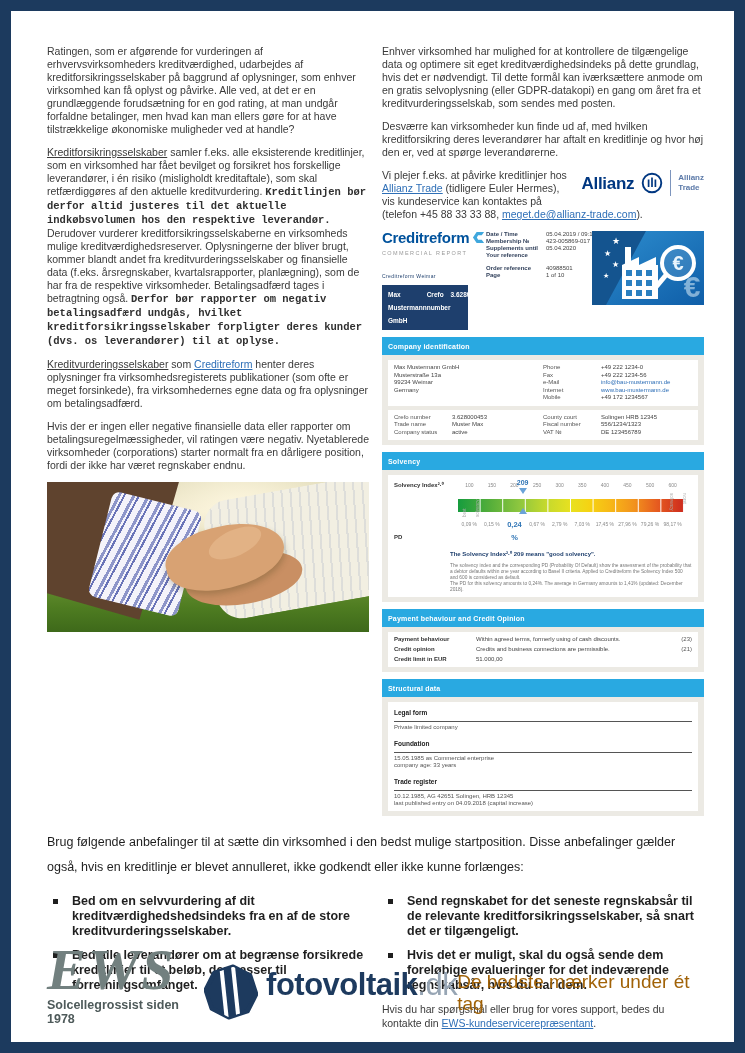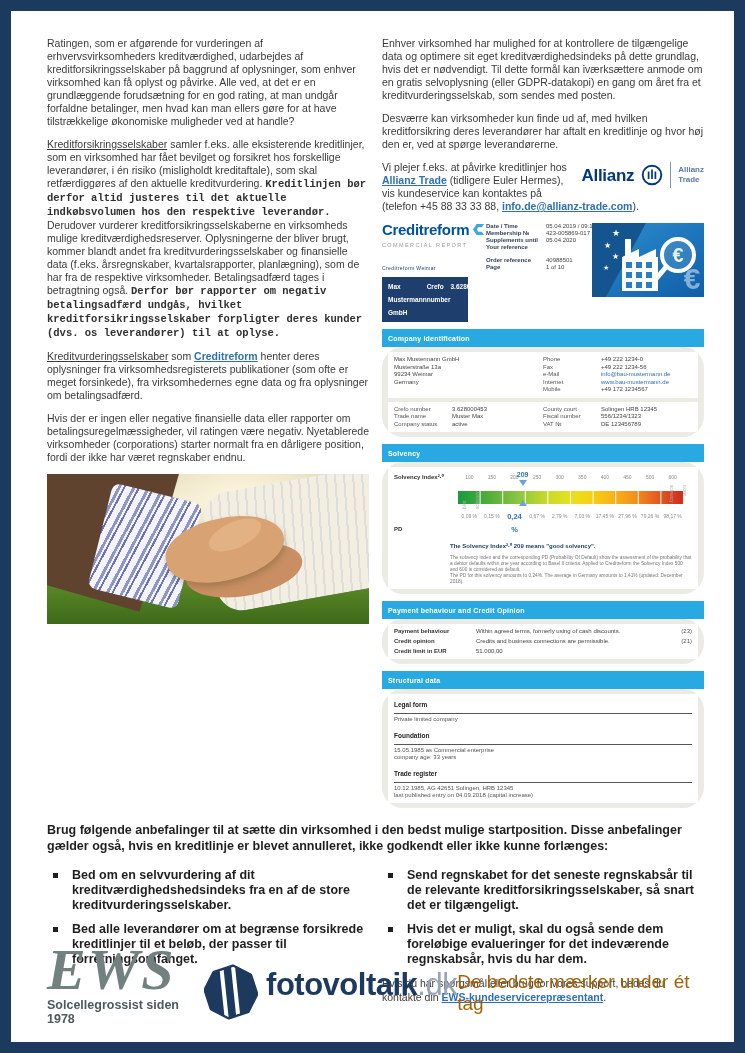--- a/index.html
+++ b/index.html
@@ -1,26 +1,26 @@
 <!DOCTYPE html>
 <html lang="da"><head>
 <meta charset="utf-8">
 <style>
   * { margin:0; padding:0; box-sizing:border-box; }
   html,body { width:745px; height:1053px; background:#fff; }
   body { font-family:"Liberation Sans", sans-serif; }
   .page { position:relative; width:745px; height:1053px; border:11px solid #1c3a5e;
           background:#fff; padding:26px 30px 0 36px; overflow:hidden; }
   h1 { color:#17365d; font-size:25px; letter-spacing:.2px; margin:8px 0 20px; }
-  .cols { display:flex; gap:13px; }
+  .cols { display:flex; gap:13px;margin-top:8px; }
   .col { width:322px; font-size:10.5px; line-height:13px; color:#3a3a3a; }
   .col p { margin-bottom:10px; text-align:left; }
   .ul { text-decoration:underline; }
   .b  { font-weight:bold; color:#2f2f2f;font-family:Liberation Mono, monospace; }
-  a.lnk { color:#2e6fb7; text-decoration:underline; cursor:pointer; font-weight:bold; }
+  a.lnk { color:#2e6fb7; text-decoration:underline; cursor:pointer; font-weight:normal; }
 
   
   .photo { position:relative; width:100%; height:150px; margin-top:6px; overflow:hidden;
            background: radial-gradient(ellipse at 60% 18%, rgba(255,248,225,.95), rgba(255,248,225,0) 55%),
                        linear-gradient(180deg,#d6d1ac 0%,#e9e2c4 20%,#c9c498 34%,#94a55c 50%,#6a9232 64%,#4e7c21 84%,#3e691a 100%); }
   .ph-armL { position:absolute; left:-34px; top:-30px; width:150px; height:150px; background:#5f432e; transform:rotate(16deg); }
   .ph-cuff { position:absolute; left:52px; top:18px; width:92px; height:108px; transform:rotate(14deg); border-radius:8px;
              background:repeating-linear-gradient(104deg,#f4f3fa 0 6px,#8d95c9 6px 9px,#f4f3fa 9px 11px,#6a74b8 11px 13px); }
   .ph-armR { position:absolute; right:-40px; top:4px; width:200px; height:120px; transform:rotate(-10deg); border-radius:26px;
              background:repeating-linear-gradient(96deg, rgba(190,195,205,.4) 0 2px, rgba(0,0,0,0) 2px 9px), #f2efe2; }
@@ -42,21 +42,21 @@
   .rp-meta { position:absolute; left:104px; top:0; width:150px; }
   .rp-mrow { display:flex; line-height:7px; }
   .rp-mrow .l { width:60px; font-weight:bold; color:#33425c; }
   .rp-gap { height:6px; }
   .rp-graphic { position:absolute; right:0; top:0; width:112px; height:74px; }
   .rp-branch { font-size:5px; color:#1e3f6d; margin:10px 0 2px; letter-spacing:.4px; }
   .rp-bar { width:calc(100% - 118px); background:#1e3f6d; color:#fff; font-weight:bold; font-size:6.5px; padding:3px 6px; display:flex; }
   .rp-bar .n { flex:1; } .rp-bar .l { width:68px; } .rp-bar .v { width:62px; }
   .rp-sec { margin-top:7px; }
   .rp-sechead { background:#29a9e1; color:#fff; font-weight:bold; font-size:7px; padding:2.5px 6px; letter-spacing:.2px; }
-  .rp-body { background:#eceae4; padding:5px 6px;border-radius:21px; }
+  .rp-body { background:#eceae4; padding:5px 6px; }
   .white { background:#fff; padding:4px 6px; }
   .white + .white { margin-top:4px; }
   .id-grid { display:flex; }
   .id-grid > div { flex:1; }
   .kv { display:flex; line-height:7.5px; }
   .kv .l { width:58px; color:#555; }
   .kv .v { color:#2e6fb7; }
   .kv .v.plain { color:#444; }
   .addr div { line-height:7.5px; }
 
@@ -85,21 +85,21 @@
 
   .pay-grid { display:grid; grid-template-columns:82px 1fr 24px; row-gap:3px; line-height:7px; }
   .pay-grid .l { font-weight:bold; color:#333; }
   .pay-grid .c { text-align:right; color:#555; }
 
   .st-group { margin-bottom:6px; }
   .st-h { font-weight:bold; color:#222; font-size:6.5px; border-bottom:1px solid #555; padding-bottom:1.5px; margin-bottom:2.5px; }
   .st-l { line-height:7px; color:#555; }
 
   
-  .intro { font-weight:bold; color:#1f1f1f; font-size:12.5px; line-height:16px; margin:14px 0 14px; }
+  .intro { font-weight:normal; color:#1f1f1f; font-size:12.5px; line-height:25px; margin:14px 0 14px; }
   .bul { display:flex; margin-bottom:9px; }
   .sq { width:5px; height:5px; background:#1f1f1f; margin:5px 14px 0 6px; flex:none; }
   .bul .t { font-weight:bold; color:#1f1f1f; font-size:12.5px; line-height:15px; }
   .support { font-size:10.5px; line-height:14px; color:#3a3a3a; margin-top:6px; }
 
   
   .footer { position:absolute; left:36px; right:30px; bottom:16px; display:flex; justify-content:space-between; align-items:flex-end; }
   .ews-name { font-family:"Liberation Serif", serif; font-style:italic; font-weight:bold; font-size:58px; line-height:52px; color:#72807f; letter-spacing:2px; }
   .ews-tag { font-size:12.5px; font-weight:bold; color:#4e5a5a; margin-top:2px; }
   .fv { display:flex; align-items:center; gap:8px; margin-bottom:6px; }
@@ -137,21 +137,21 @@
       <p>
         <span class="az">
           <span class="az-word">Allianz</span>
           <svg width="22" height="22" viewBox="0 0 22 22">
               <circle cx="11" cy="11" r="9.3" fill="none" stroke="#003781" stroke-width="1.9"></circle>
               <path d="M7.6 7.5 V15 M11 5.5 V15 M14.4 7.5 V15" stroke="#003781" stroke-width="1.7" fill="none"></path>
             </svg>
           <span class="az-div"></span>
           <span class="az-sub"><span>Allianz</span><br><span>Trade</span></span>
         </span>
-        <span>Vi plejer f.eks. at påvirke kreditlinjer hos </span><a class="lnk">Allianz Trade</a><span> (tidligere Euler Hermes), vis kundeservice kan kontaktes på (telefon +45 88 33 33 88, </span><a class="lnk">info.de@allianz-trade.com</a><span>).</span>
+        <span>Vi plejer f.eks. at påvirke kreditlinjer hos </span><a class="lnk">Allianz Trade</a><span> (tidligere Euler Hermes), vis kundeservice kan kontaktes på (telefon +45 88 33 33 88, </span><a class="lnk">meget.de@allianz-trade.com</a><span>).</span>
       </p>
 
       <div class="report">
         <div class="rp-head">
           <div class="rp-logo">
             <span>Creditreform</span>
             <svg width="13" height="13" viewBox="0 0 14 14">
                 <path d="M13 1 L5 1 L1 7 L5 13 L13 13 L10.5 9.5 L6.6 9.5 L5.2 7 L6.6 4.5 L10.5 4.5 Z" fill="#3fa7dd"></path>
               </svg>
           </div>

